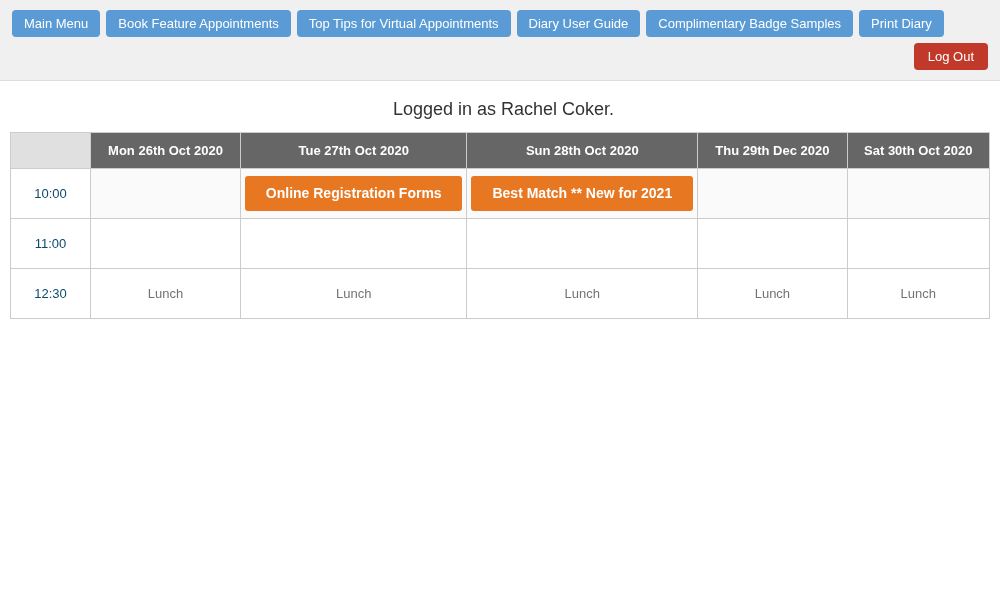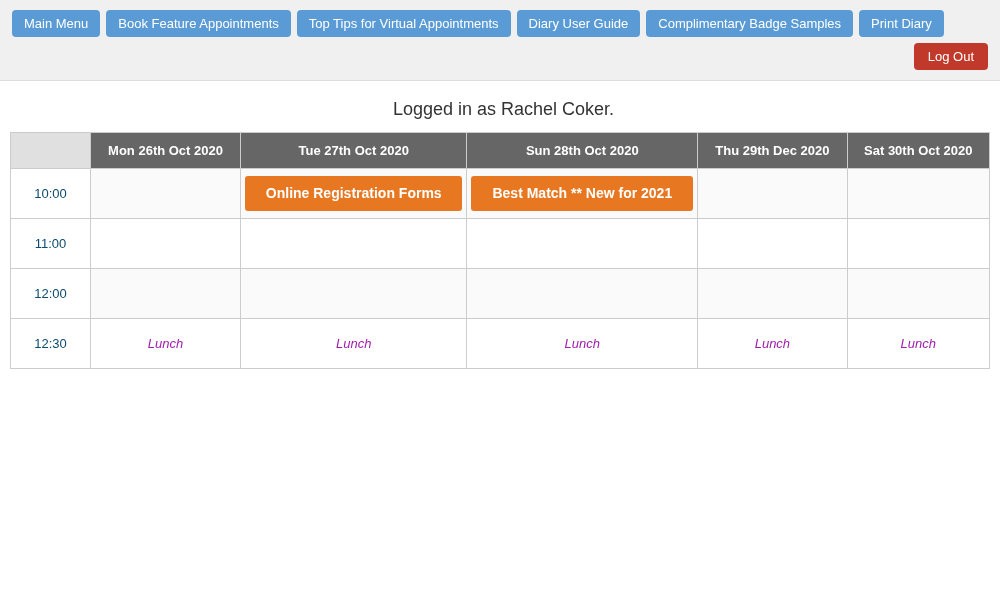--- a/index.html
+++ b/index.html
@@ -82,23 +82,22 @@
     }
     
     .calendar tbody td {
       background: #fff;
       height: 50px;
       padding: 4px;
     }
     
     .lunch-cell {
       background: #f5f5f5;
-      color: #a21caf;
+      color: #737373;
       font-size: 13px;
-      font-style: italic;
       height: 40px;
     }
     
     .event-cell {
       background: #e87722;
       color: #fff;
       font-weight: bold;
       font-size: 14px;
       border-radius: 3px;
       padding: 8px 4px;
@@ -157,28 +156,20 @@
         </tr>
         <tr>
           <td class="time-cell">11:00</td>
           <td></td>
           <td></td>
           <td></td>
           <td></td>
           <td></td>
         </tr>
         <tr>
-          <td class="time-cell">12:00</td>
-          <td></td>
-          <td></td>
-          <td></td>
-          <td></td>
-          <td></td>
-        </tr>
-        <tr>
           <td class="time-cell">12:30</td>
           <td class="lunch-cell">Lunch</td>
           <td class="lunch-cell">Lunch</td>
           <td class="lunch-cell">Lunch</td>
           <td class="lunch-cell">Lunch</td>
           <td class="lunch-cell">Lunch</td>
         </tr>
       </tbody>
   </table>
 </div>

